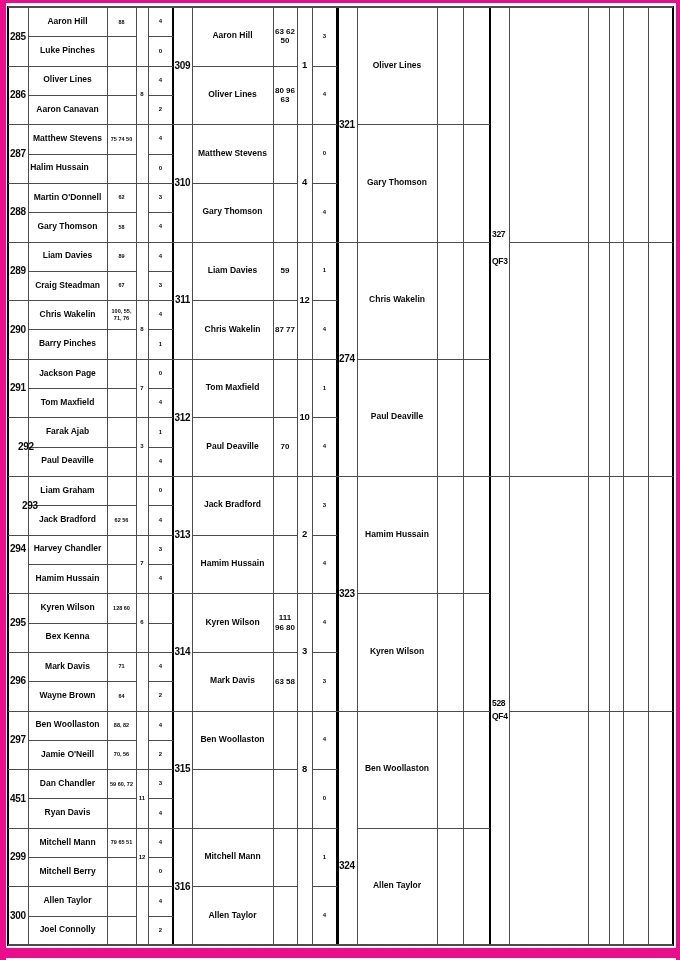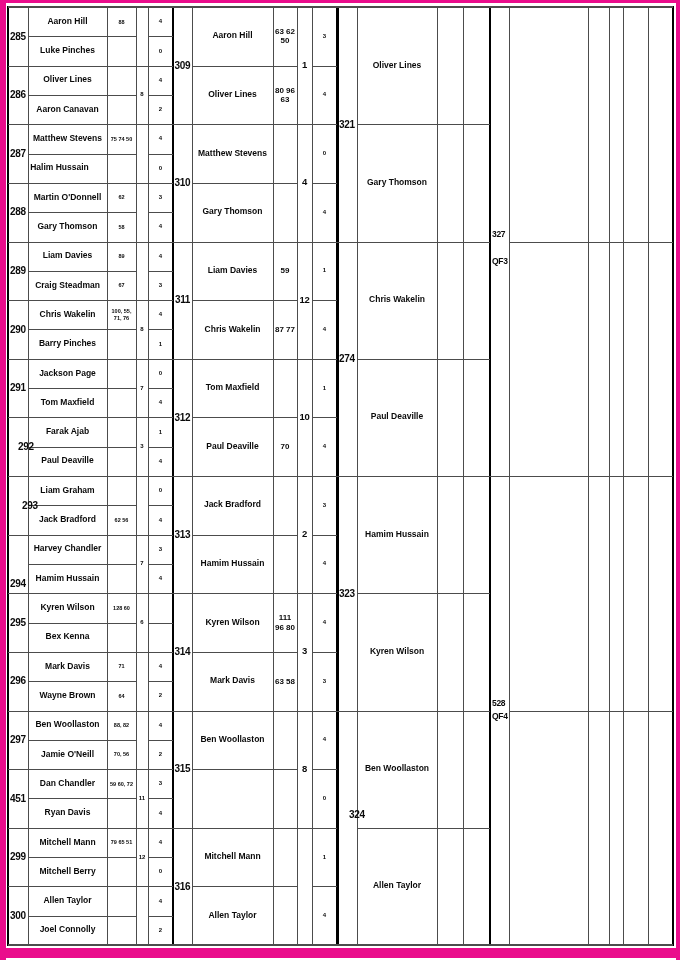--- a/index.html
+++ b/index.html
@@ -196,21 +196,21 @@
       <div class="cell score1" style="left: 107px; top: 446.688px; width: 29px; height: 29.3125px;"></div>
       <div class="cell frames1" style="left: 148px; top: 446.688px; width: 25px; height: 29.3125px;">4</div>
       <div class="cell tab1" style="left: 136px; top: 440.688px; width: 12px; height: 12px;">3</div>
       <div class="cell no1" style="left: 8px; top: 498.312px; width: 20px; height: 14px; margin-left: 12px;">293</div>
       <div class="cell name1" style="left: 28px; top: 476px; width: 79px; height: 29.3125px;">Liam Graham</div>
       <div class="cell score1" style="left: 107px; top: 476px; width: 29px; height: 29.3125px;"></div>
       <div class="cell frames1" style="left: 148px; top: 476px; width: 25px; height: 29.3125px;">0</div>
       <div class="cell name1" style="left: 28px; top: 505.312px; width: 79px; height: 29.3125px;">Jack Bradford</div>
       <div class="cell score1" style="left: 107px; top: 505.312px; width: 29px; height: 29.3125px;">62 56</div>
       <div class="cell frames1" style="left: 148px; top: 505.312px; width: 25px; height: 29.3125px;">4</div>
-      <div class="cell no1" style="left: 8px; top: 577px; width: 20px; height: 14px;">294</div>
+      <div class="cell no1" style="left: 8px; top: 542px; width: 20px; height: 14px;">294</div>
       <div class="cell name1" style="left: 28px; top: 534.625px; width: 79px; height: 29.3125px;">Harvey Chandler</div>
       <div class="cell score1" style="left: 107px; top: 534.625px; width: 29px; height: 29.3125px;"></div>
       <div class="cell frames1" style="left: 148px; top: 534.625px; width: 25px; height: 29.3125px;">3</div>
       <div class="cell name1" style="left: 28px; top: 563.938px; width: 79px; height: 29.3125px;">Hamim Hussain</div>
       <div class="cell score1" style="left: 107px; top: 563.938px; width: 29px; height: 29.3125px;"></div>
       <div class="cell frames1" style="left: 148px; top: 563.938px; width: 25px; height: 29.3125px;">4</div>
       <div class="cell tab1" style="left: 136px; top: 557.938px; width: 12px; height: 12px;">7</div>
       <div class="cell no1" style="left: 8px; top: 615.562px; width: 20px; height: 14px;">295</div>
       <div class="cell name1" style="left: 28px; top: 593.25px; width: 79px; height: 29.3125px;">Kyren Wilson</div>
       <div class="cell score1" style="left: 107px; top: 593.25px; width: 29px; height: 29.3125px;">128 60</div>
@@ -323,21 +323,21 @@
       <div class="cell frames2" style="left: 312px; top: 886.375px; width: 25px; height: 58.625px;">4</div>
       <div class="cell no3" style="left: 337px; top: 117.25px; width: 20px; height: 14px;">321</div>
       <div class="cell name3" style="left: 357px; top: 7px; width: 80px; height: 117.25px;">Oliver Lines</div>
       <div class="cell name3" style="left: 357px; top: 124.25px; width: 80px; height: 117.25px;">Gary Thomson</div>
       <div class="cell no3" style="left: 337px; top: 351.75px; width: 20px; height: 14px;">274</div>
       <div class="cell name3" style="left: 357px; top: 241.5px; width: 80px; height: 117.25px;">Chris Wakelin</div>
       <div class="cell name3" style="left: 357px; top: 358.75px; width: 80px; height: 117.25px;">Paul Deaville</div>
       <div class="cell no3" style="left: 337px; top: 586.25px; width: 20px; height: 14px;">323</div>
       <div class="cell name3" style="left: 357px; top: 476px; width: 80px; height: 117.25px;">Hamim Hussain</div>
       <div class="cell name3" style="left: 357px; top: 593.25px; width: 80px; height: 117.25px;">Kyren Wilson</div>
-      <div class="cell no3" style="left: 337px; top: 808px; width: 20px; height: 14px; margin-left: 10px;">324</div>
+      <div class="cell no3" style="left: 337px; top: 859px; width: 20px; height: 14px;">324</div>
       <div class="cell name3" style="left: 357px; top: 710.5px; width: 80px; height: 117.25px;">Ben Woollaston</div>
       <div class="cell name3" style="left: 357px; top: 827.75px; width: 80px; height: 117.25px;">Allen Taylor</div>
       <div class="cell qf" style="left: 490px; top: 229.5px; width: 26px; height: 11px;">327</div>
       <div class="cell qf" style="left: 490px; top: 256px; width: 26px; height: 11px;">QF3</div>
       <div class="cell qf" style="left: 490px; top: 698.5px; width: 26px; height: 11px;">528</div>
       <div class="cell qf" style="left: 490px; top: 711.5px; width: 26px; height: 11px;">QF4</div>
     </div>
 </div>
 
 </body></html>

